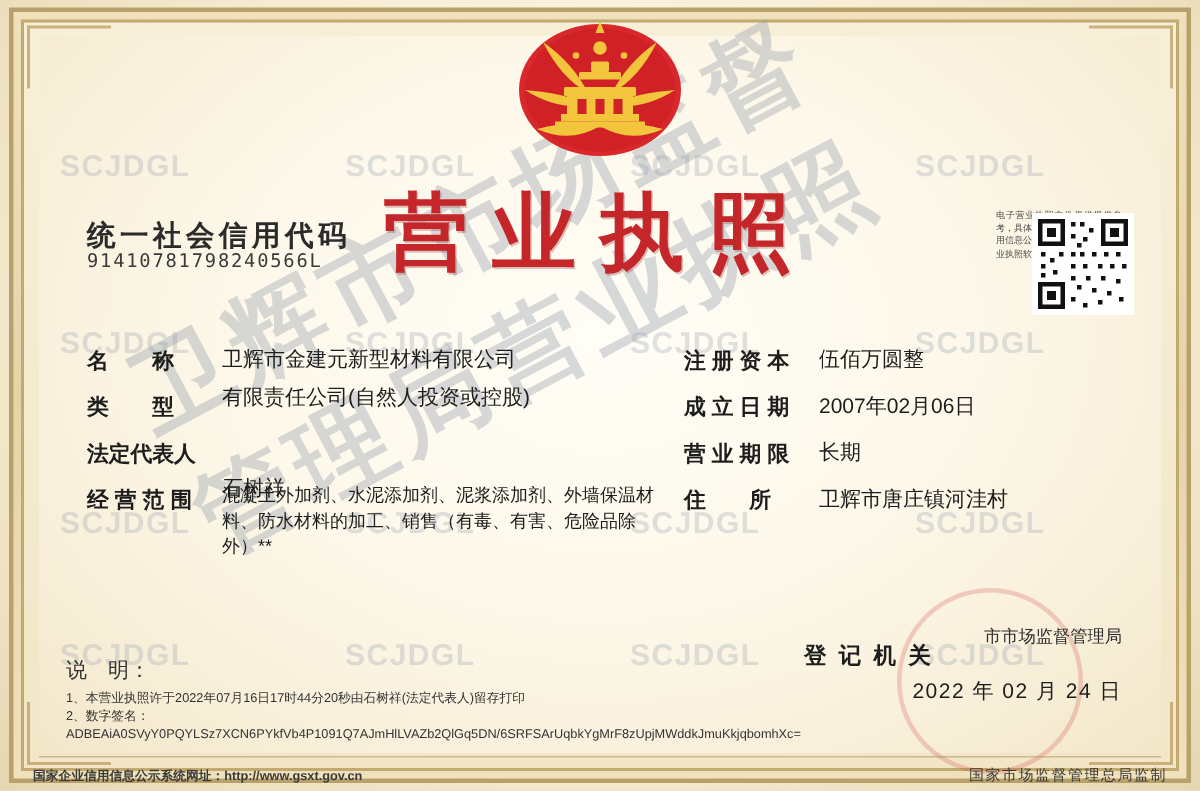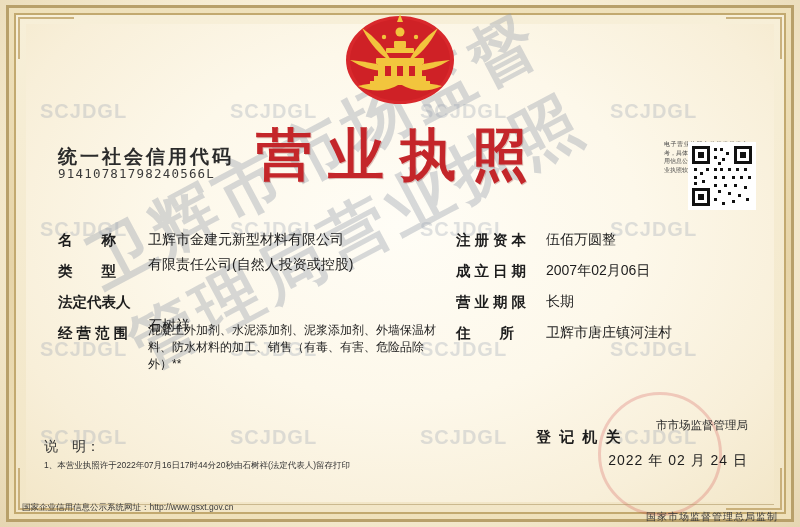--- a/index.html
+++ b/index.html
@@ -138,21 +138,21 @@
   }
 
   
   .notes{position:absolute;left:44px;top:438px;width:440px;color:#333;}
   .notes .n-title{font-size:14px;margin-bottom:3px;}
   .notes .n-line{font-size:8.5px;line-height:12px;white-space:nowrap;}
   .notes .n-line.wrap{white-space:normal;}
 
   
   .footer-left{
-    position:absolute;left:22px;bottom:13px;font-size:8.5px;color:#3a3a3a;
+    position:absolute;left:22px;bottom:3px;font-size:8.5px;color:#3a3a3a;font-weight:bold;
   }
   .footer-right{
     position:absolute;right:22px;bottom:3px;font-size:10px;color:#3a3a3a;letter-spacing:1px;
   }
   .hr-bottom{
     position:absolute;left:26px;right:26px;bottom:22px;height:1px;background:rgba(170,145,95,.55);
   }
 </style>
 </head>
 <body>
@@ -316,19 +316,20 @@
   <div class="seal"></div>
   <div class="reg-auth-label">登 记 机 关</div>
   <div class="reg-auth-value">
     <div>市市场监督管理局</div>
   </div>
   <div class="reg-date">2022 年  02 月  24 日</div>
 
   <div class="notes">
     <div class="n-title">说　明：</div>
     <div class="n-line">1、本营业执照许于2022年07月16日17时44分20秒由石树祥(法定代表人)留存打印</div>
+    <div class="n-line wrap">2、数字签名：ADBEAiA0SVyY0PQYLSz7XCN6PYkfVb4P1091Q7AJmHlLVAZb2QlGq5DN/6SRFSArUqbkYgMrF8zUpjMWddkJmuKkjqbomhXc=</div>
   </div>
 
   <div class="hr-bottom"></div>
   <div class="footer-left">国家企业信用信息公示系统网址：http://www.gsxt.gov.cn</div>
   <div class="footer-right">国家市场监督管理总局监制</div>
 
 </div>
 
 </body></html>

